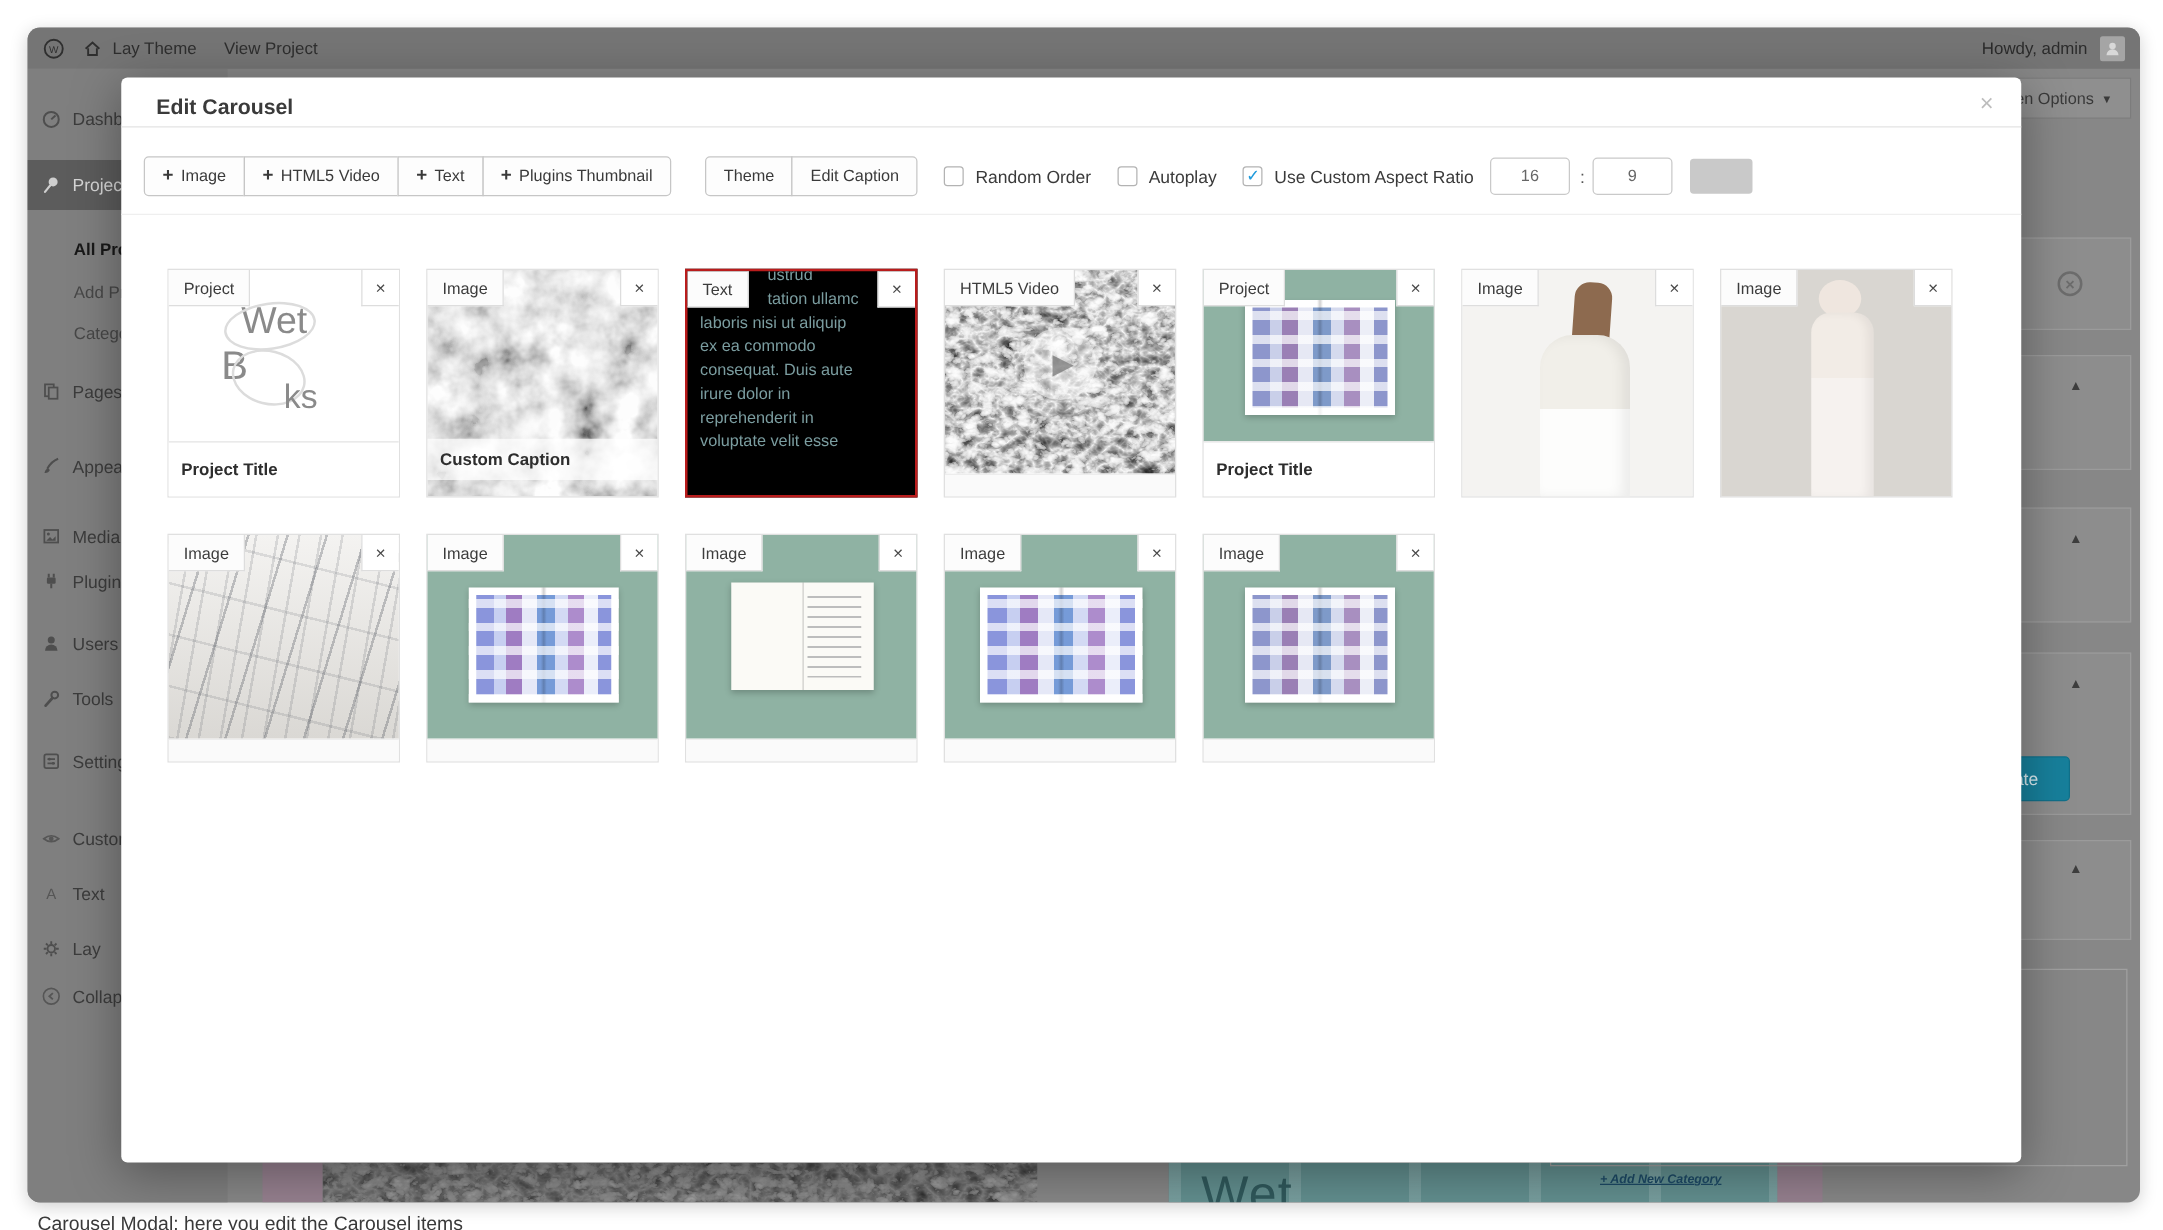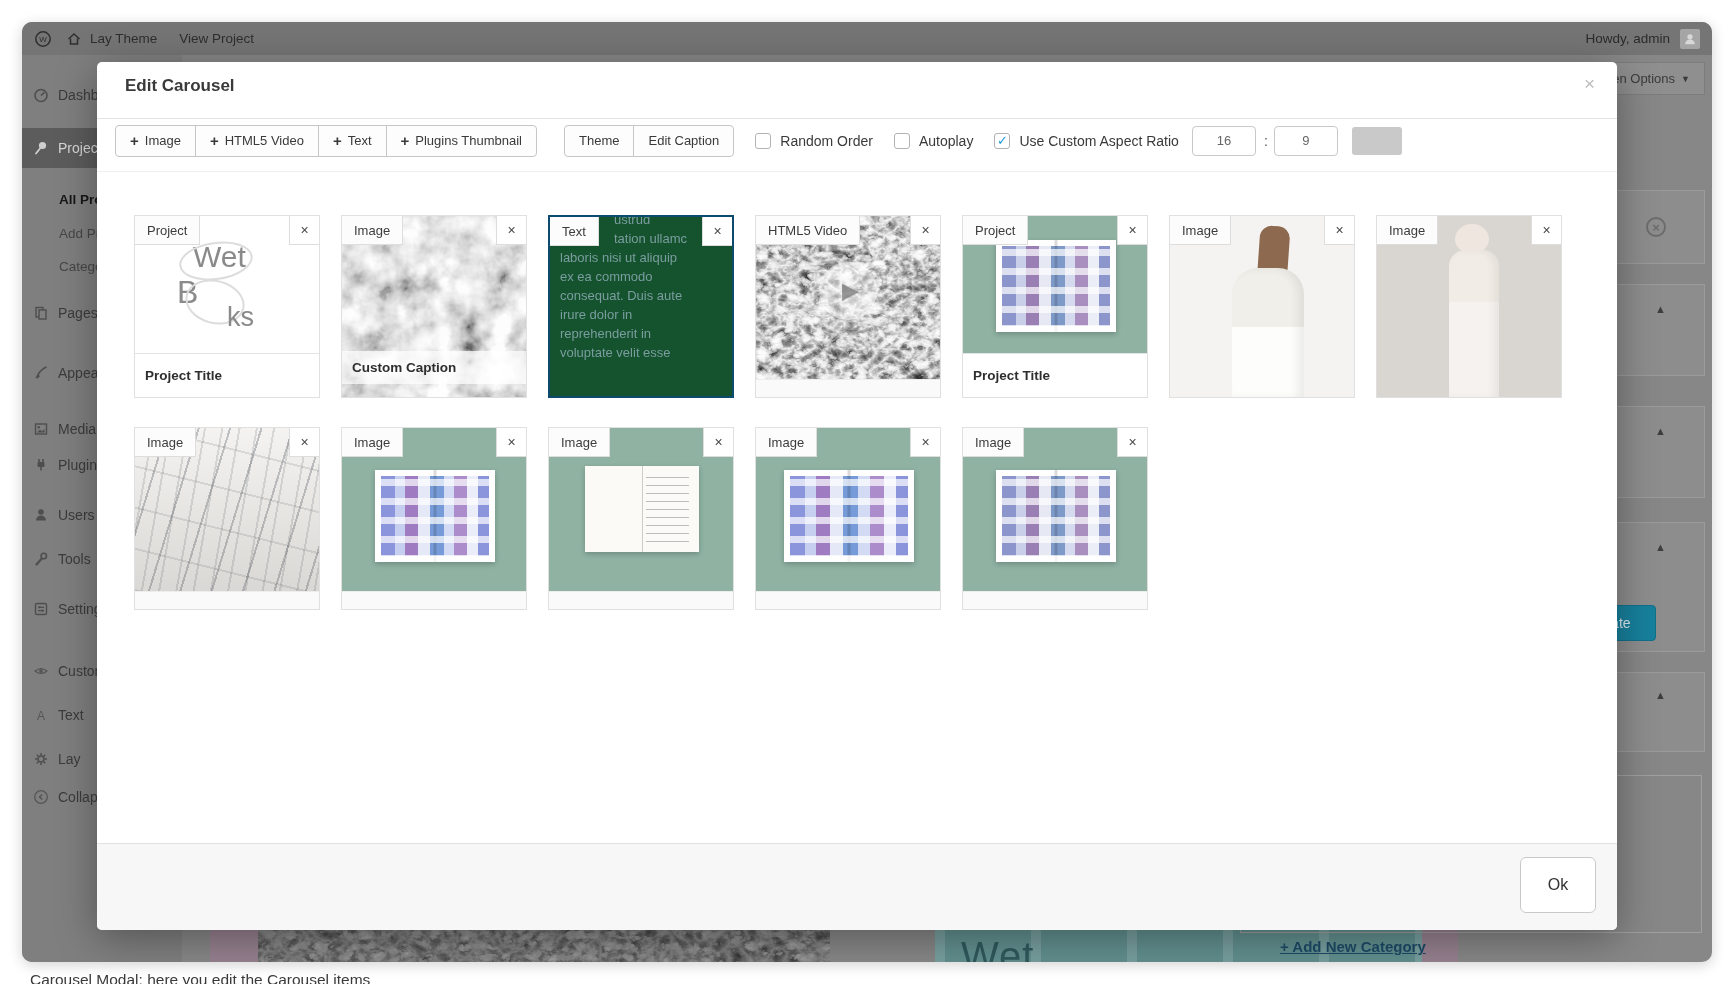--- a/index.html
+++ b/index.html
@@ -39,40 +39,40 @@
     z-index:4; }
   .mbarrow { position:absolute; right:38px; top:50%; transform:translateY(-50%);
     color:#3e3e3e; font-size:11px; cursor:pointer; }
   .dismiss { position:absolute; right:38px; top:50%; transform:translateY(-50%); width:20px; height:20px;
     border:2px solid #6c6c6c; border-radius:50%; color:#6c6c6c; font-size:13px; font-weight:bold;
     display:flex; align-items:center; justify-content:center; cursor:pointer; }
   .updatebtn { position:absolute; left:1538px; top:583px; width:96px; height:36px; background:#17809c;
     border:1px solid #11708a; border-radius:4px; color:#d9eaf0; font-size:14px; z-index:4; cursor:pointer; }
   .catbox { position:absolute; left:1218px; top:753px; width:462px; height:158px;
     border:1px solid #a0a0a0; z-index:4; }
-  .addcat { position:absolute; left:1258px; top:916px; z-index:4; color:#1d4a66; font-size:15px;
-    font-weight:bold; text-decoration:underline; cursor:pointer; }
+  .addcat { position:absolute; left:1258px; top:916px; z-index:4; color:#1d4a66; font-size:10px;
+    font-weight:bold; text-decoration:underline; cursor:pointer;font-style:italic; }
 
   
   .strip { position:absolute; left:0; top:908px; width:1690px; height:32px; z-index:3; overflow:hidden; }
   .seg { position:absolute; top:0; height:32px; }
   .seg.purple { background:#96808f; }
   .seg.teal { background:#628f8f;
     background-image:repeating-linear-gradient(90deg, rgba(255,255,255,.14) 0 10px, transparent 10px 96px); }
   .wetbg { position:absolute; left:26px; top:4px; font-size:40px; color:#30595c; font-weight:500;
     letter-spacing:1px; }
   .stripimg { filter:brightness(.82) contrast(.72); opacity:.95; }
 
   
   .pagecaption { position:absolute; left:30px; top:971px; font-size:15.5px; color:#3a3a3a; z-index:1; }
 
   
   .modal { position:absolute; left:75px; top:40px; width:1520px; height:868px; background:#fff;
     border-radius:5px; z-index:30; box-shadow:0 8px 40px rgba(0,0,0,.35); }
-  .mhead { position:absolute; left:0; top:0; right:0; height:57px; border-bottom:1px solid #e3e3e3; }
+  .mhead { position:absolute; left:0; top:0; right:0; height:40px; border-bottom:1px solid #e3e3e3; }
   .mtitle { position:absolute; left:28px; top:14px; font-size:17px; font-weight:bold; color:#3a3a3a; }
   .mclose { position:absolute; right:22px; top:12px; font-size:19px; color:#bdbdbd; background:none;
     border:none; cursor:pointer; line-height:1; }
   .mtoolbar { position:absolute; left:0; top:48px; right:0; height:62px; display:flex; align-items:center;
     padding-left:18px; border-bottom:1px solid #efefef; }
   .btngroup { display:flex; }
   .btn { height:32px; padding:0 14px; background:#fdfdfd; border:1px solid #c6c6c6; margin-left:-1px;
     font-size:13px; color:#3a3a3a; display:flex; align-items:center; gap:6px; cursor:pointer;
     white-space:nowrap; font-family:inherit; }
   .btngroup .btn:first-child { border-radius:4px 0 0 4px; margin-left:0; }
@@ -111,21 +111,21 @@
     cursor:pointer; }
   .cap { position:absolute; left:0; right:0; bottom:0; height:44px; background:#fff;
     border-top:1px solid #e4e4e4; font-weight:bold; font-size:13.5px; color:#2e2e2e; line-height:44px;
     padding-left:10px; z-index:2; }
   .cap.overlay { background:rgba(255,255,255,.72); bottom:13px; height:33px; line-height:33px;
     border-top:none; }
   .bstrip { position:absolute; left:0; right:0; bottom:0; height:18px; background:#fafafa;
     border-top:1px solid #ededed; z-index:2; }
 
   
-  .tile.selected { border:2px solid #0c4a6e; background:#14532d; }
+  .tile.selected { border:2px solid #b91c1c; background:#000000; }
   .ttext { position:absolute; left:0; top:0; right:0; bottom:0; padding:0 8px 0 10px; font-size:13px;
     line-height:19px; color:#7b9da0; overflow:hidden; }
   .ttext div { white-space:nowrap; overflow:hidden; }
   .tl0 { padding-left:54px; margin-top:-7px; }
   .tl1 { padding-left:54px; }
 
   
   .th-wet { background:#fff; }
   .wb { position:absolute; color:#8a8a8a; }
   .wb0 { left:58px; top:24px; font-size:30px; }
@@ -536,19 +536,16 @@
 
     <div class="tile" style="left:865px;top:365px">
       <div class="thumb th-green" style="bottom:18px">
         <div class="mz"></div>
       </div>
       <div class="bstrip"></div>
       <div class="tab">Image</div>
       <button class="tclose"><span>×</span></button>
     </div>
 
-    <div class="mfoot">
-      <button class="okbtn">Ok</button>
-    </div>
   </div>
 </div>
 
 <div class="pagecaption">Carousel Modal: here you edit the Carousel items</div>
 
 </body></html>

